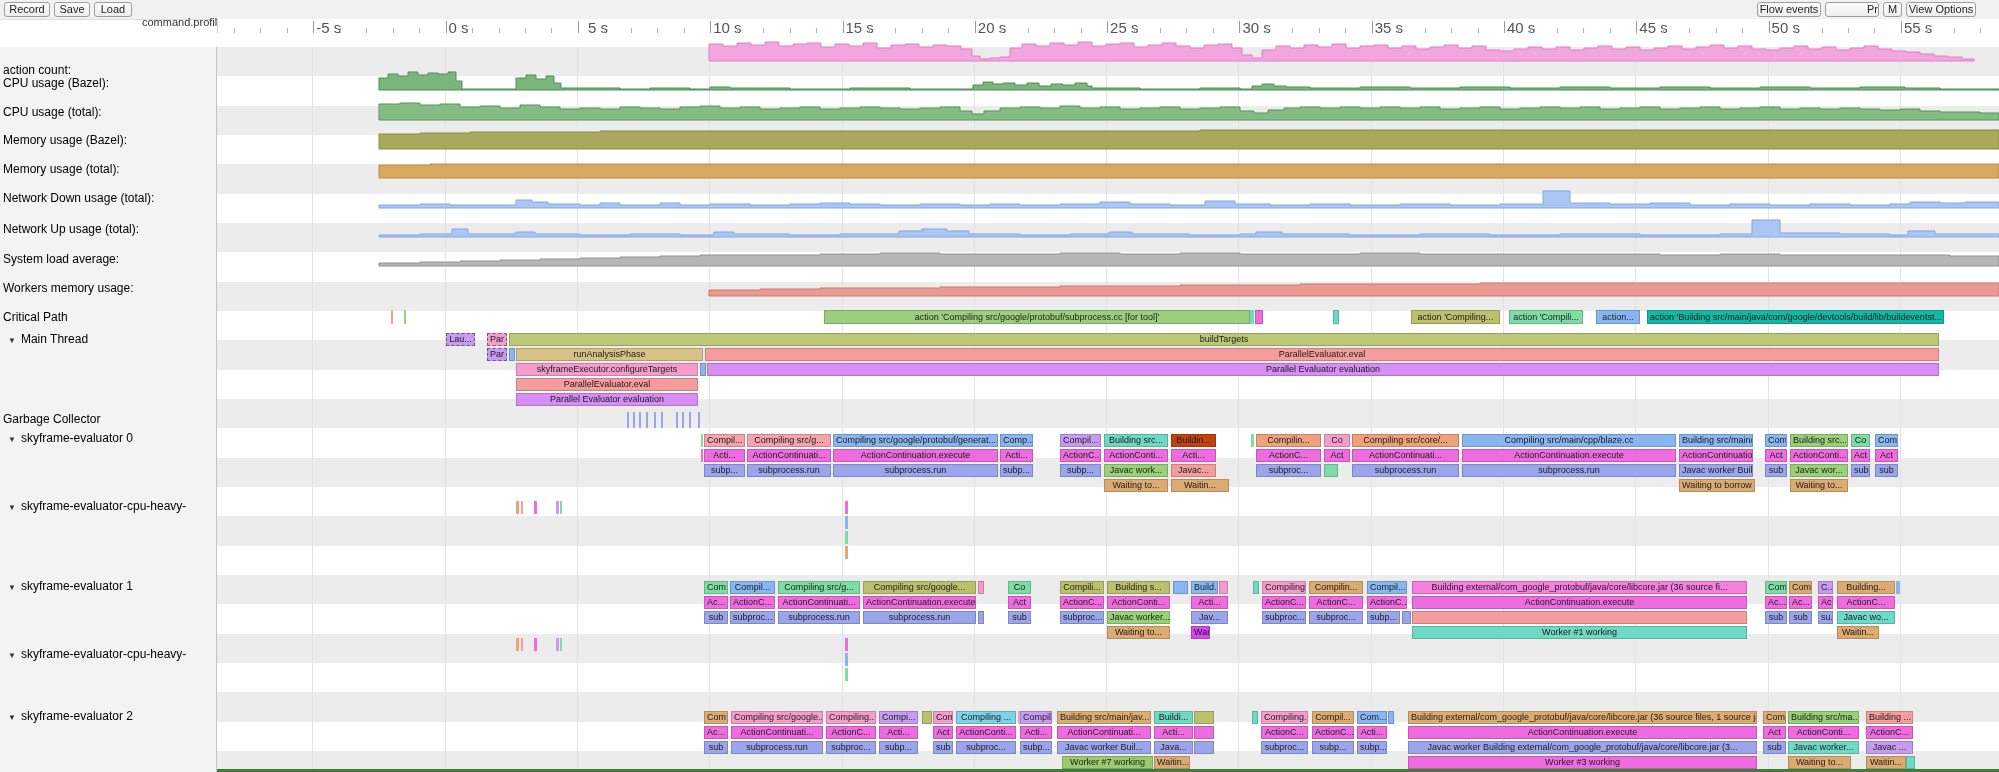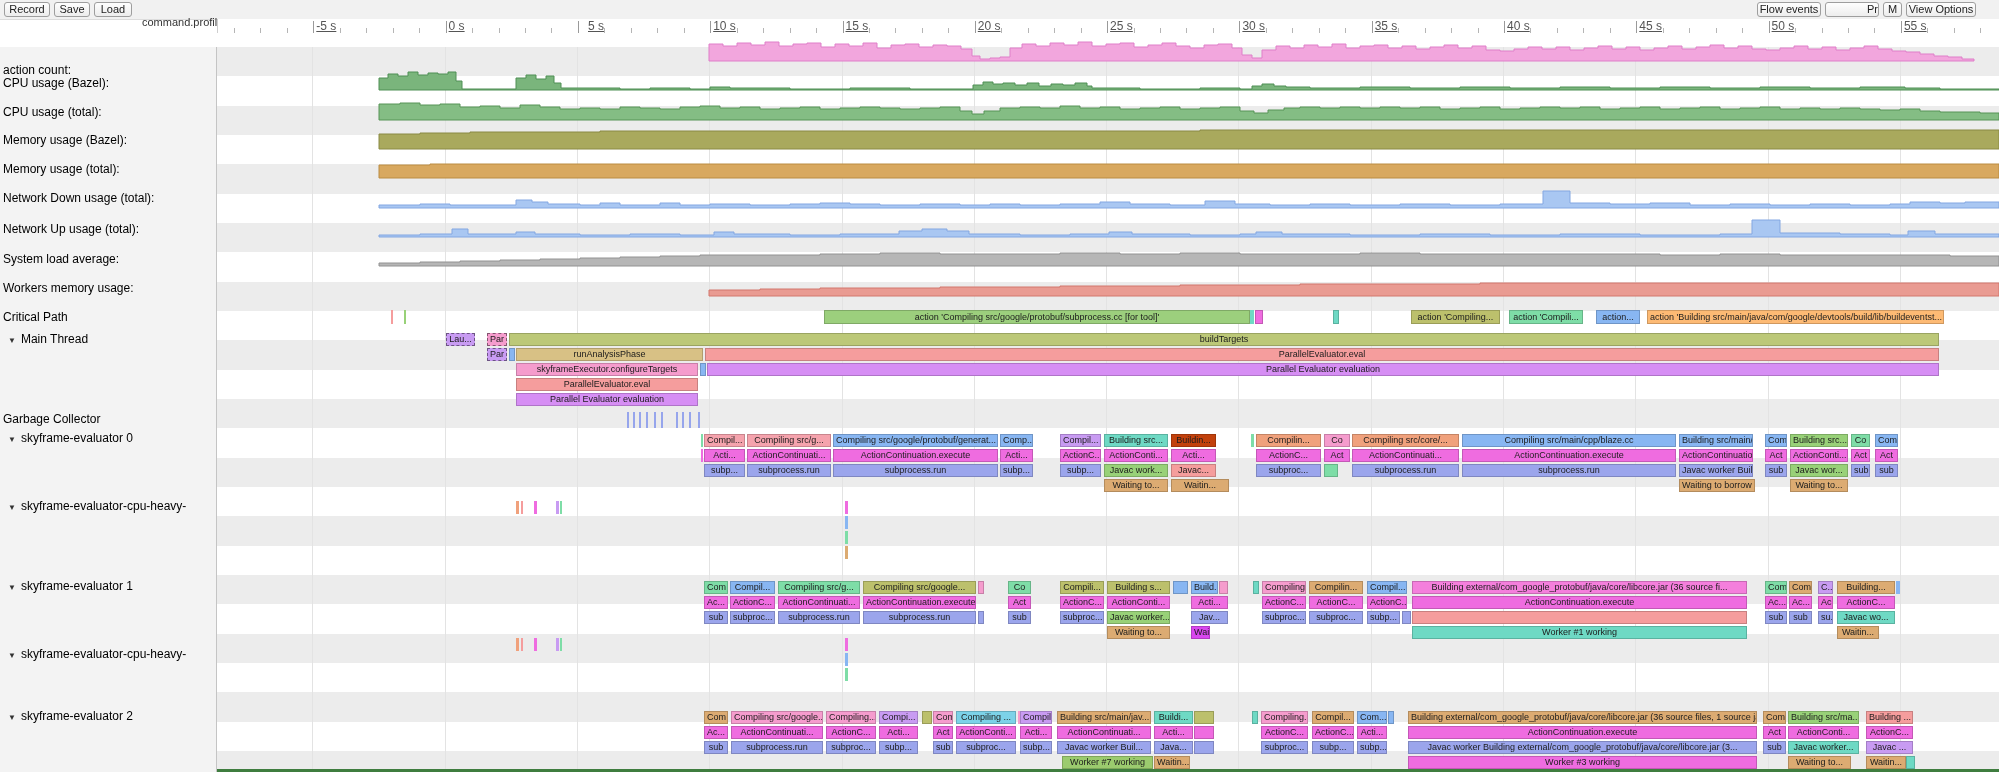--- a/index.html
+++ b/index.html
@@ -12,21 +12,21 @@
         background:linear-gradient(#fefefe,#ededed);border:1px solid #9e9e9e;
         border-radius:3px;font-size:11px;line-height:13px;text-align:center;
         color:#222;overflow:hidden;white-space:nowrap;}
   #title{position:absolute;left:142px;top:16px;font-size:11px;color:#333;}
   
   #ruler{position:absolute;left:217px;top:19px;width:1782px;height:14px;background:#fff;
          border-left:1px solid #cfcfcf;}
   .tick{position:absolute;width:1px;background:#9a9a9a;}
   .tick.minor{top:9px;height:5px;background:#b5b5b5;}
   .tick.major{top:2px;height:12px;}
-  .ticklab{position:absolute;top:0;font-size:12px;color:#555;white-space:nowrap;text-decoration:underline;}
+  .ticklab{position:absolute;top:0;font-size:15px;color:#555;white-space:nowrap;}
   
   #process-bar{position:absolute;left:0;top:33px;width:1999px;height:14px;box-sizing:border-box;
                background:#e4e4e4;border-top:1px solid #c6c6c6;border-bottom:1px solid #c6c6c6;
                font-size:10px;line-height:12px;color:#222;padding-left:6px;cursor:pointer;}
   #process-bar .arr{font-size:8px;color:#444;margin-right:4px;}
   
   .stripe{position:absolute;left:217px;width:1782px;background:#ececec;}
   .gridline{position:absolute;width:1px;background:#e3e3e3;top:47px;height:722px;}
   
   #labels{position:absolute;left:0;top:47px;width:217px;height:725px;background:#f3f3f3;
@@ -184,21 +184,21 @@
   <div id="bars">
       <div class="bar thin" style="left: 391px; top: 310px; width: 2px; height: 14px; background: rgb(245, 157, 157); line-height: 12px;"></div>
       <div class="bar thin" style="left: 404px; top: 310px; width: 2px; height: 14px; background: rgb(152, 209, 120); line-height: 12px;"></div>
       <div class="bar" title="action 'Compiling src/google/protobuf/descriptor.cc [for tool]'" style="left: 824px; top: 310px; width: 426px; height: 14px; background: rgb(156, 207, 125); line-height: 12px;">action 'Compiling src/google/protobuf/subprocess.cc [for tool]'</div>
       <div class="bar thin" style="left: 1250px; top: 310px; width: 4px; height: 14px; background: rgb(110, 217, 196); line-height: 12px;"></div>
       <div class="bar" style="left: 1255px; top: 310px; width: 8px; height: 14px; background: rgb(239, 108, 224); line-height: 12px;"></div>
       <div class="bar" style="left: 1333px; top: 310px; width: 6px; height: 14px; background: rgb(110, 217, 196); line-height: 12px;"></div>
       <div class="bar" title="action 'Compiling..." style="left: 1411px; top: 310px; width: 89px; height: 14px; background: rgb(188, 192, 108); line-height: 12px;">action 'Compiling...</div>
       <div class="bar" title="action 'Compili..." style="left: 1509px; top: 310px; width: 74px; height: 14px; background: rgb(126, 221, 167); line-height: 12px;">action 'Compili...</div>
       <div class="bar" title="action..." style="left: 1596px; top: 310px; width: 44px; height: 14px; background: rgb(136, 182, 242); line-height: 12px;">action...</div>
-      <div class="bar" title="action 'Building src/main/java/com/google/devtools/build/lib/buildeventst..." style="left: 1647px; top: 310px; width: 297px; height: 14px; background: #fdba74; line-height: 12px;">action 'Building src/main/java/com/google/devtools/build/lib/buildeventst...</div>
+      <div class="bar" title="action 'Building src/main/java/com/google/devtools/build/lib/buildeventst..." style="left: 1647px; top: 310px; width: 297px; height: 14px; background: #14b8a6; line-height: 12px;">action 'Building src/main/java/com/google/devtools/build/lib/buildeventst...</div>
       <div class="bar dashed" title="Lau..." style="left: 446px; top: 333px; width: 29px; height: 13px; background: rgb(200, 155, 242); line-height: 11px;">Lau...</div>
       <div class="bar dashed" title="Par" style="left: 487px; top: 333px; width: 20px; height: 13px; background: rgb(245, 156, 205); line-height: 11px;">Par</div>
       <div class="bar" title="buildTargets" style="left: 509px; top: 333px; width: 1430px; height: 13px; background: rgb(188, 200, 120); line-height: 11px;">buildTargets</div>
       <div class="bar dashed" title="Par" style="left: 487px; top: 348px; width: 20px; height: 13px; background: rgb(200, 155, 242); line-height: 11px;">Par</div>
       <div class="bar" style="left: 509px; top: 348px; width: 6px; height: 13px; background: rgb(136, 182, 242); line-height: 11px;"></div>
       <div class="bar" title="runAnalysisPhase" style="left: 516px; top: 348px; width: 187px; height: 13px; background: rgb(216, 193, 133); line-height: 11px;">runAnalysisPhase</div>
       <div class="bar" title="ParallelEvaluator.eval" style="left: 705px; top: 348px; width: 1234px; height: 13px; background: rgb(245, 157, 157); line-height: 11px;">ParallelEvaluator.eval</div>
       <div class="bar" title="skyframeExecutor.configureTargets" style="left: 516px; top: 363px; width: 182px; height: 13px; background: rgb(245, 156, 205); line-height: 11px;">skyframeExecutor.configureTargets</div>
       <div class="bar" style="left: 700px; top: 363px; width: 6px; height: 13px; background: rgb(136, 182, 242); line-height: 11px;"></div>
       <div class="bar" title="Parallel Evaluator evaluation" style="left: 707px; top: 363px; width: 1232px; height: 13px; background: rgb(214, 142, 244); line-height: 11px;">Parallel Evaluator evaluation</div>

